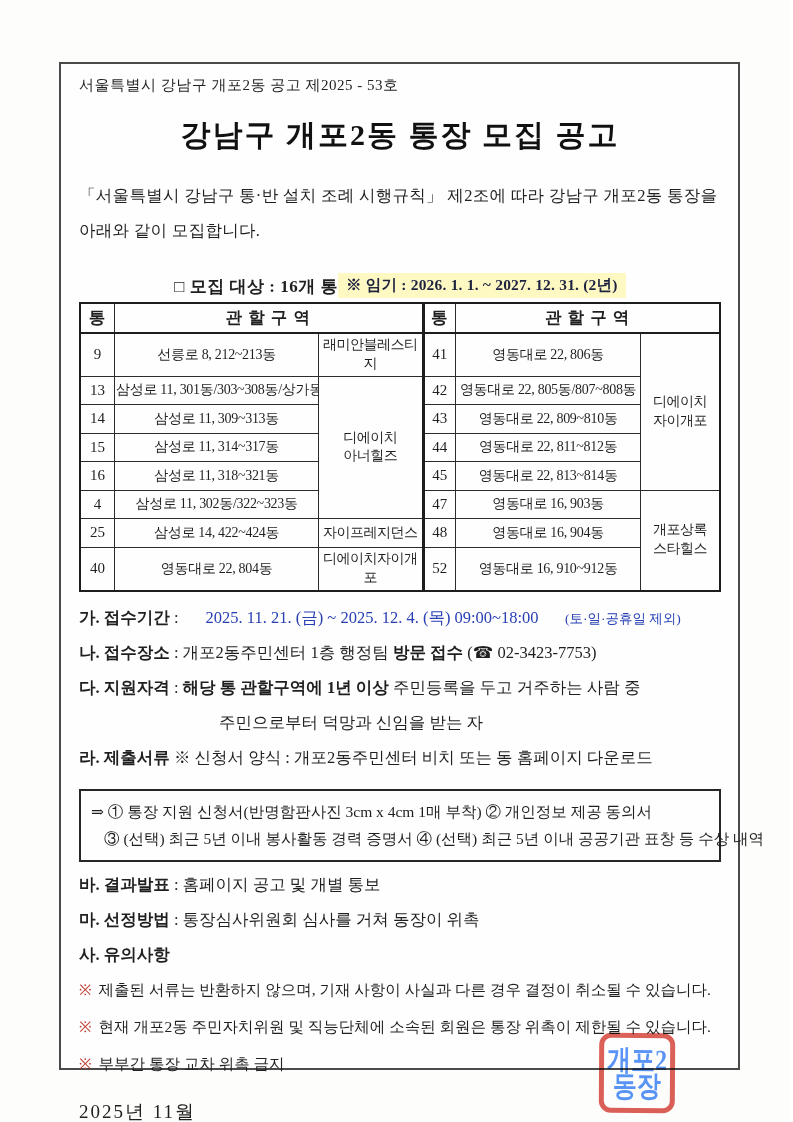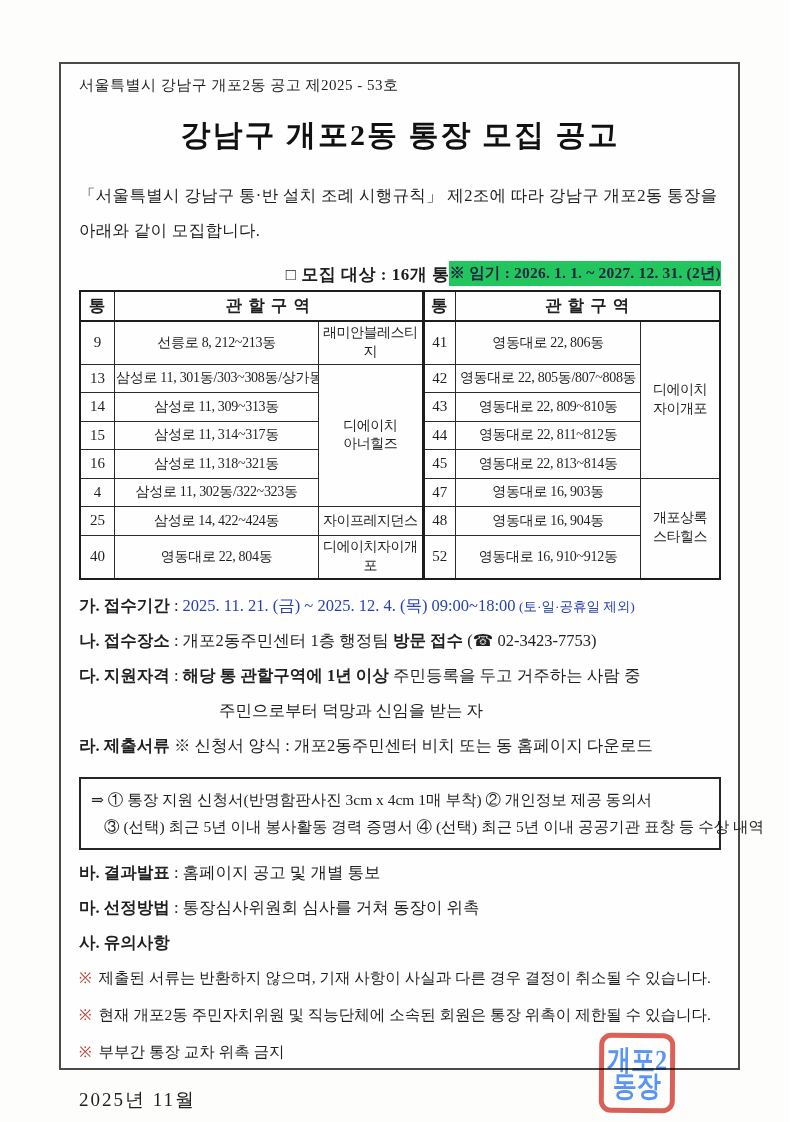--- a/index.html
+++ b/index.html
@@ -19,47 +19,47 @@
   }
   .content{padding:12px 17px 0 18px;}
   .doc-number{font-size:15px;letter-spacing:0.5px;}
   .title{
     margin-top:20px;text-align:center;
     font-size:30px;font-weight:bold;letter-spacing:2px;
     color:#111;
   }
   .intro{margin-top:22px;font-size:16.5px;line-height:2.15;letter-spacing:0.3px;}
   .recruit-row{
-    margin-top:12px;display:flex;justify-content:flex-end;align-items:flex-end;
+    margin-top:24px;display:flex;justify-content:center;align-items:flex-end;
   }
   .target-label{font-size:17px;font-weight:bold;letter-spacing:0.5px;}
   .term-label{
-    background:#22c55e;color:#1e2340;font-weight:600;
-    font-size:15.5px;padding:2px 0;letter-spacing:0.2px;
+    background:#fef9c3;color:#1e2340;font-weight:600;
+    font-size:15.5px;padding:2px 8px;letter-spacing:0.2px;
   }
   table.district{
     margin-top:4px;width:100%;border-collapse:collapse;table-layout:fixed;
     border:2px solid #1d1d1d;
   }
   table.district th,table.district td{
     border:1px solid #2b2b2b;text-align:center;vertical-align:middle;
     padding:2px 1px;overflow:hidden;
   }
   table.district thead th{
     font-size:16.5px;font-weight:bold;height:24px;letter-spacing:1px;
     border-bottom:2px solid #1d1d1d;
   }
   table.district td{height:23.5px;font-size:15px;}
   table.district td.area{font-size:14px;white-space:nowrap;letter-spacing:-0.3px;}
   table.district td.apt{font-size:14px;white-space:pre-line;line-height:1.35;letter-spacing:-0.5px;}
   table.district .mid{border-left:3px solid #1d1d1d;}
   .sections{margin-top:15px;font-size:16.5px;}
   .sec{margin:0 0 13px 0;white-space:nowrap;}
   .sec .b{font-weight:bold;}
-  .sec .blue{color:#2840b4;}
+  .sec .blue{color:#2840b4;margin-left:23px;}
   .sec .sm{font-size:13.5px;}
   .sec.indent{padding-left:140px;}
   .docs-box{
     border:2px solid #262626;margin:20px 0 12px 0;
     padding:7px 10px;font-size:15.5px;line-height:1.8;white-space:nowrap;
   }
   .docs-box .l2{padding-left:13px;}
   .notes{margin-top:2px;font-size:15.5px;}
   .note{margin:0 0 15px 0;white-space:nowrap;}
   .note .mark{color:#c03a2e;margin-right:7px;font-size:15px;}

